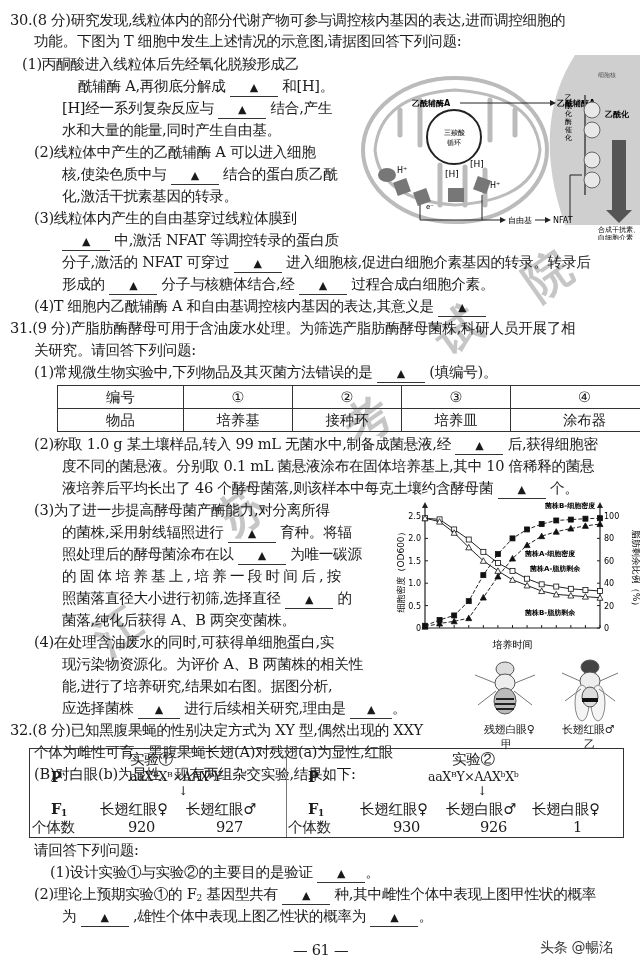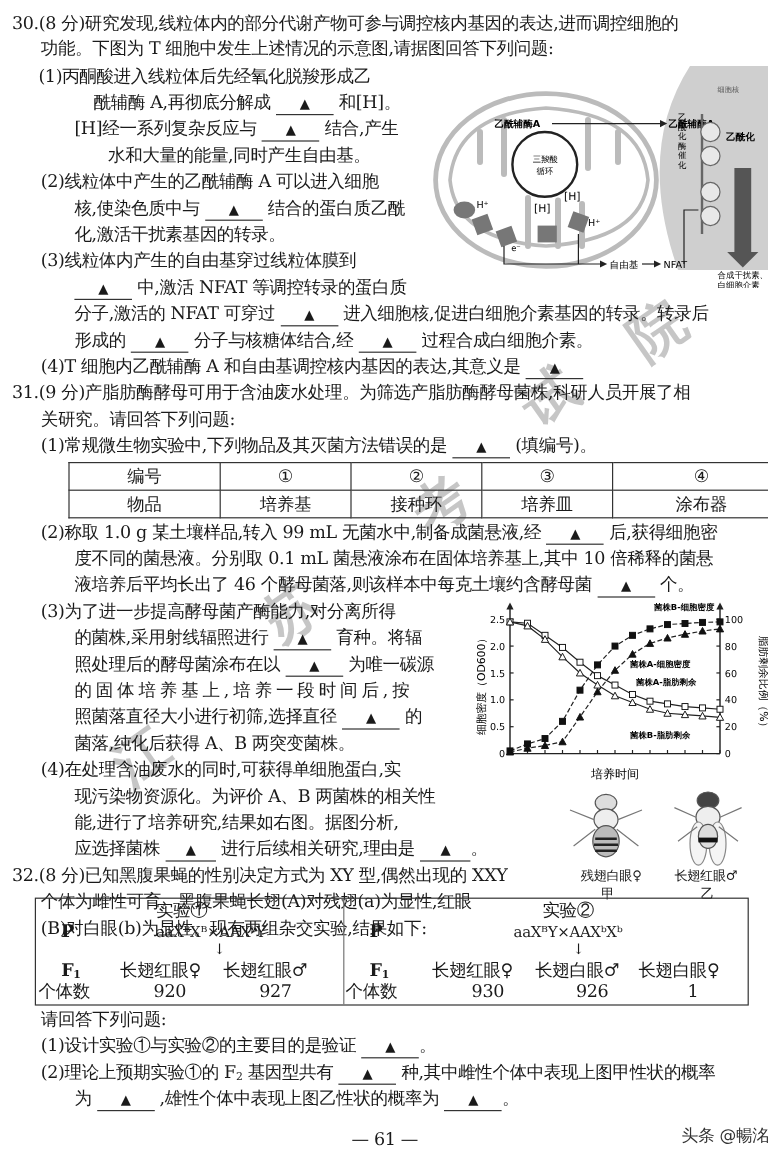--- a/index.html
+++ b/index.html
@@ -26,32 +26,32 @@
 <div class="wm" style="left:435px;top:300px;">试</div>
 <div class="wm" style="left:345px;top:390px;">考</div>
 <div class="wm" style="left:220px;top:480px;">苏</div>
 <div class="wm" style="left:95px;top:600px;">江</div>
 
 <div class="ln" style="left:10px;top:10px;">
   <span>30.</span><span>(8 分)</span><span>研究发现,线粒体内的部分代谢产物可参与调控核内基因的表达,进而调控细胞的</span>
 </div>
 <div class="ln" style="left:34px;top:31px;text-align:center;">功能。下图为 T 细胞中发生上述情况的示意图,请据图回答下列问题:</div>
 
-<div class="ln" style="left:32px;top:54px;text-align:center;">(1)丙酮酸进入线粒体后先经氧化脱羧形成乙</div>
+<div class="ln" style="left:22px;top:54px;text-align:center;">(1)丙酮酸进入线粒体后先经氧化脱羧形成乙</div>
 <div class="ln" style="left:62px;top:76px;padding-left:16px;">
   <span>酰辅酶 A,再彻底分解成</span>
   <span class="blank"><span class="tri">▲</span></span>
   <span>和[H]。</span>
 </div>
 <div class="ln" style="left:62px;top:98px;">
   <span>[H]经一系列复杂反应与</span>
   <span class="blank"><span class="tri">▲</span></span>
   <span>结合,产生</span>
 </div>
-<div class="ln" style="left:62px;top:120px;margin-left:28px;">水和大量的能量,同时产生自由基。</div>
+<div class="ln" style="left:62px;top:120px;">水和大量的能量,同时产生自由基。</div>
 
 <div class="ln" style="left:34px;top:142px;">(2)线粒体中产生的乙酰辅酶 A 可以进入细胞</div>
 <div class="ln" style="left:62px;top:164px;">
   <span>核,使染色质中与</span>
   <span class="blank"><span class="tri">▲</span></span>
   <span>结合的蛋白质乙酰</span>
 </div>
 <div class="ln" style="left:62px;top:186px;">化,激活干扰素基因的转录。</div>
 
 <div class="ln" style="left:34px;top:208px;">(3)线粒体内产生的自由基穿过线粒体膜到</div>
@@ -356,30 +356,30 @@
   <div class="t2cell ln" style="left:330px;top:50px;">长翅红眼♀</div>
   <div class="t2cell ln" style="left:416px;top:50px;">长翅白眼♂</div>
   <div class="t2cell ln" style="left:502px;top:50px;">长翅白眼♀</div>
   <div class="t2cell ln" style="left:258px;top:68px;">个体数</div>
   <div class="t2cell ln" style="left:363px;top:68px;">930</div>
   <div class="t2cell ln" style="left:450px;top:68px;">926</div>
   <div class="t2cell ln" style="left:543px;top:68px;">1</div>
 </div>
 
 <div class="ln" style="left:34px;top:840px;">请回答下列问题:</div>
-<div class="ln" style="left:34px;top:862px;">
+<div class="ln" style="left:50px;top:862px;">
   <span>(1)设计实验①与实验②的主要目的是验证</span>
   <span class="blank"><span class="tri">▲</span></span><span>。</span>
 </div>
 <div class="ln" style="left:34px;top:884px;">
   <span>(2)理论上预期实验①的 F</span><span class="sub">2</span><span> 基因型共有</span>
   <span class="blank"><span class="tri">▲</span></span>
   <span>种,其中雌性个体中表现上图甲性状的概率</span>
 </div>
 <div class="ln" style="left:62px;top:906px;">
   <span>为</span>
   <span class="blank"><span class="tri">▲</span></span>
   <span>,雄性个体中表现上图乙性状的概率为</span>
   <span class="blank"><span class="tri">▲</span></span><span>。</span>
 </div>
 
 <div class="ln" style="left:293px;top:940px;">— 61 —</div>
-<div class="ln" style="left:540px;top:938px;font-family:'DejaVu Sans',sans-serif;font-size:14px;color:#333;margin-left:28px;">头条 @暢洺</div>
+<div class="ln" style="left:540px;top:938px;font-family:'DejaVu Sans',sans-serif;font-size:14px;color:#333;">头条 @暢洺</div>
 
 </body></html>

